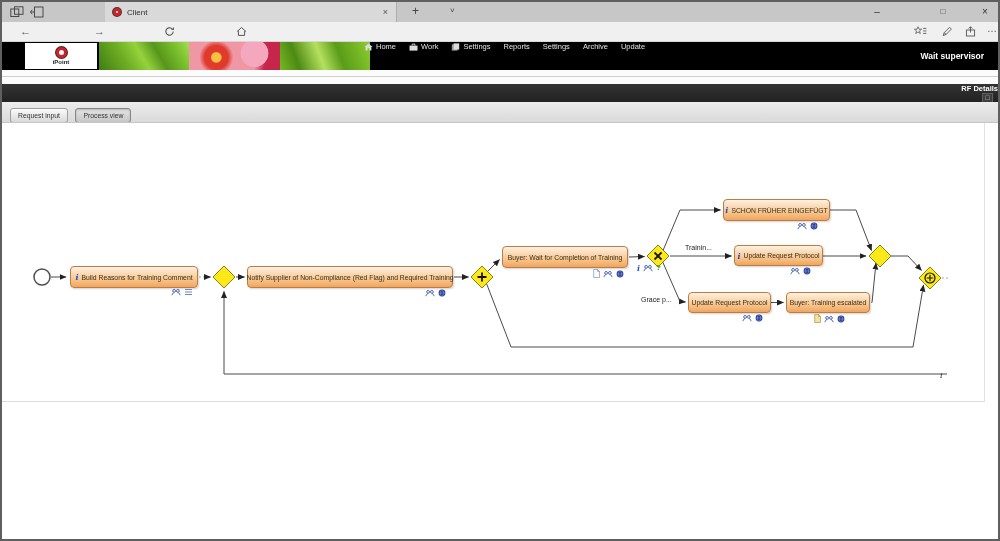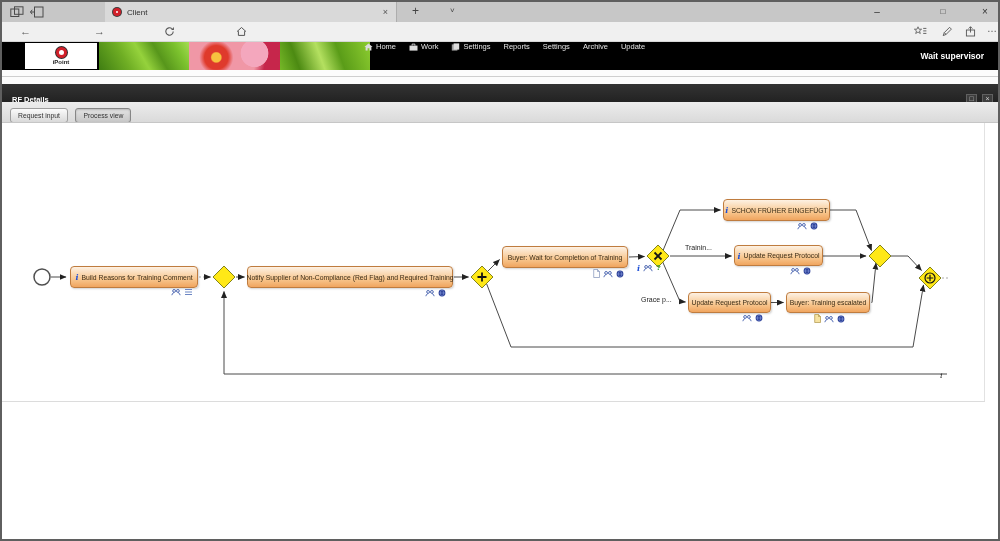--- a/index.html
+++ b/index.html
@@ -34,21 +34,21 @@
   .photo.p1 { left:97px;  width:90px; background:linear-gradient(60deg,#3f7d12 0%,#6fae24 30%,#95d23c 48%,#57961b 65%,#7cc22e 85%,#a4dd52 100%); }
   .photo.p2 { left:187px; width:91px; background:radial-gradient(circle at 72% 40%, #f4a7bd 0 20%, rgba(0,0,0,0) 21%), radial-gradient(circle at 30% 55%, #f7c23f 0 7%, #df3a2c 9% 18%, #f097a6 26% 60%, #c6264b 75% 100%); }
   .photo.p3 { left:278px; width:90px; background:linear-gradient(250deg,#8ccc30 0%,#5a9c18 35%,#b4e060 55%,#4c8a12 80%,#76b828 100%); }
   .mainnav { position:absolute; left:362px; top:0; height:28px; display:flex; align-items:flex-start; gap:13px; }
   .nav-item { display:flex; align-items:center; gap:3px; font-size:7.5px; color:#e3e3e3; white-space:nowrap; }
   .user { position:absolute; right:14px; top:0; height:28px; display:flex; align-items:center; font-size:8.5px; font-weight:bold; color:#fff; }
 
   
   .gapstrip { position:absolute; left:0; top:68px; width:996px; height:14px; background:#fcfcfc; }
   .thinline { position:absolute; left:0; top:74px; width:996px; height:1px; background:#cfcfcf; }
-  .rfbar { position:absolute; left:0; top:82px; width:996px; height:30px; background:linear-gradient(#333,#171717); display:flex; align-items:center; }
+  .rfbar { position:absolute; left:0; top:82px; width:996px; height:30px; background:linear-gradient(#333,#171717); display:flex; align-items:flex-end;flex-direction:column; }
   .rf-title { font-size:7.5px; font-weight:bold; color:#fff; margin-left:10px; flex:1 1 auto; }
   .rf-btn { width:11px; height:11px; margin-right:5px; background:#3d3d3d; border:1px solid #606060; color:#cfcfcf; font-size:7px; line-height:8px; text-align:center; }
   .tabsrow { position:absolute; left:0; top:100px; width:996px; height:20px; background:linear-gradient(#ececec,#dadada); padding:2px 0 0 8px; }
   .ptab { display:inline-block; height:15px; padding:0 7px; margin-right:3px; font-size:6.8px; line-height:14px; color:#333;
           background:linear-gradient(#fbfbfb,#d9d9d9); border:1px solid #9e9e9e; border-radius:3px; }
   .ptab.active { background:linear-gradient(#e3e3e3,#c7c7c7); border-color:#868686; box-shadow:inset 0 1px 2px rgba(0,0,0,0.18); }
   .content { position:absolute; left:0; top:120px; width:996px; height:417px; background:#fff; border-top:1px solid #c6c6c6; }
 
   
   .stage { position:absolute; left:-2px; top:-2px; width:1000px; height:541px; }

